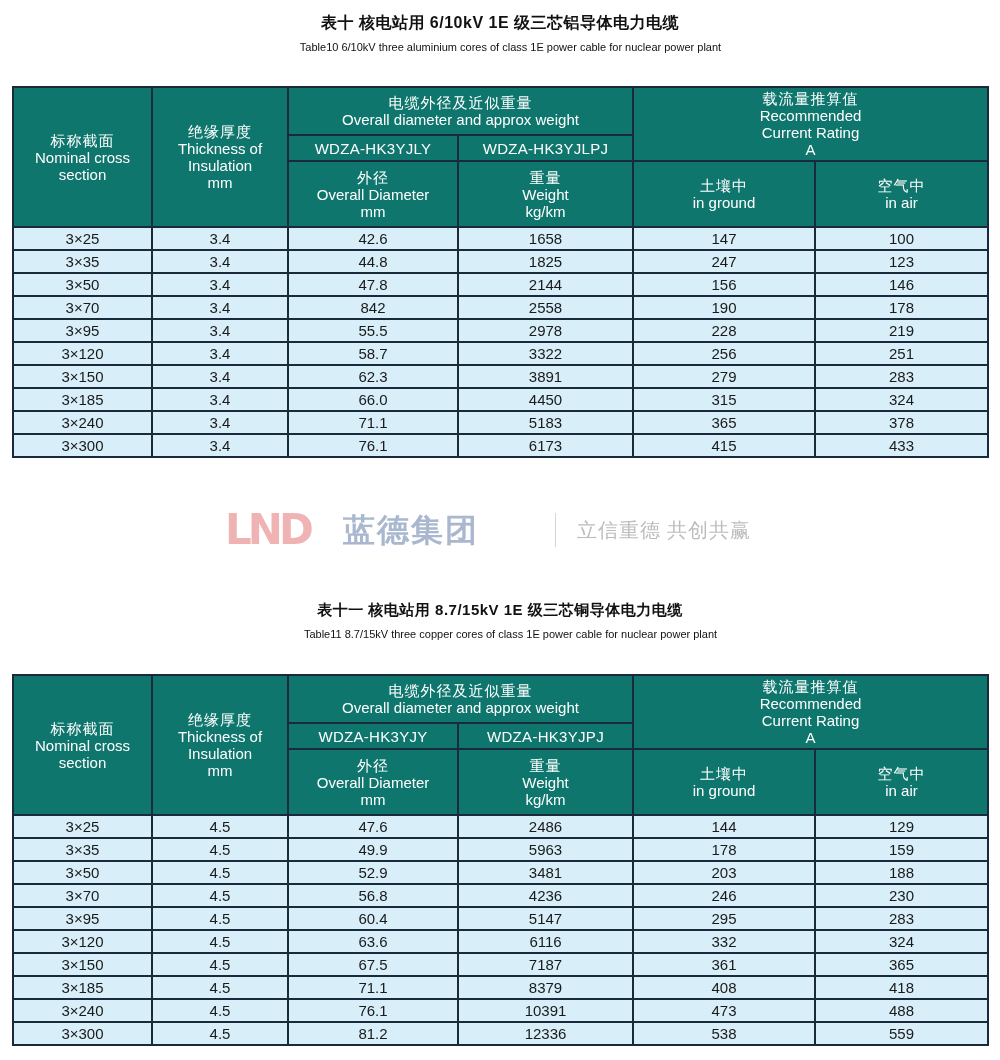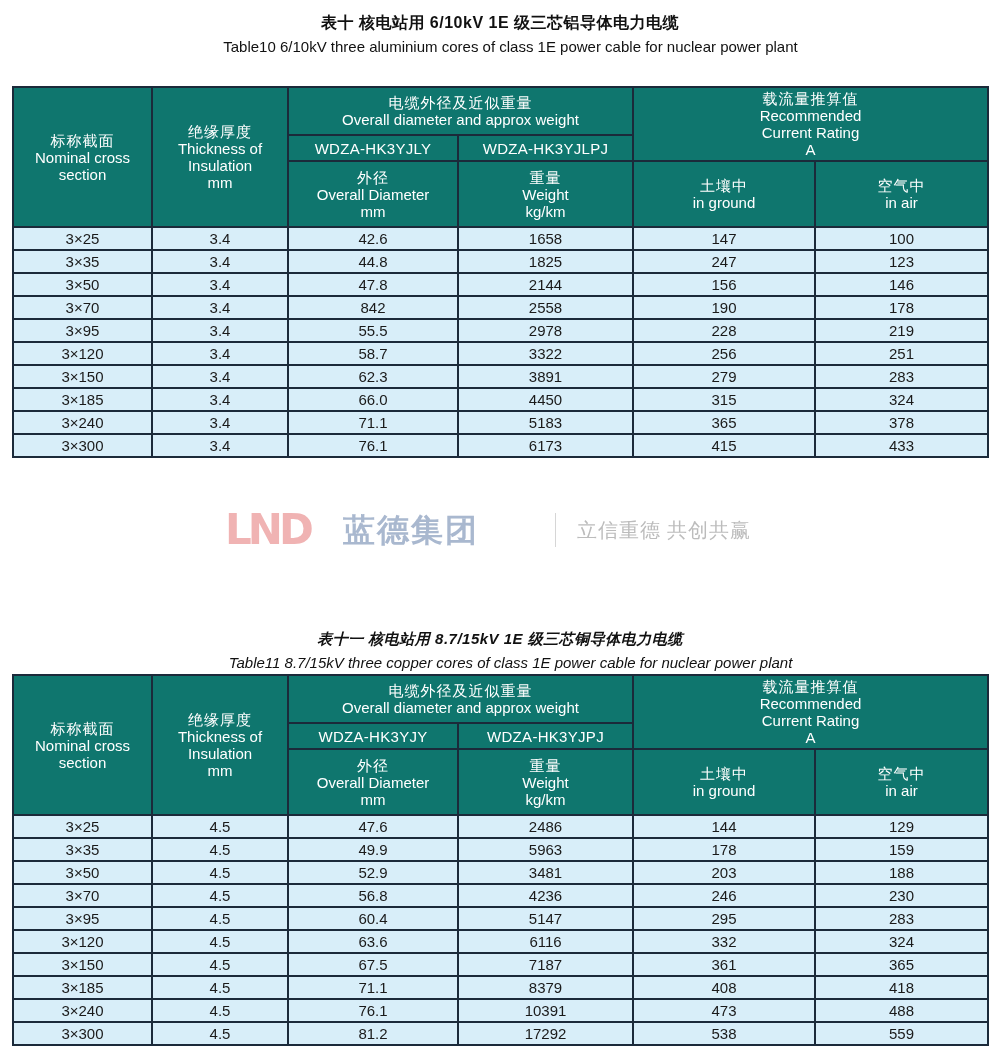--- a/index.html
+++ b/index.html
@@ -1,19 +1,19 @@
 <!DOCTYPE html>
 <html><head>
   <meta charset="utf-8">
   <style>
     html, body { margin:0; padding:0; background:#ffffff; }
     body { width:1000px; height:1060px; position:relative; overflow:hidden; font-family:"Liberation Sans", "DejaVu Sans", sans-serif; color:#1a1a1a; }
     .title-block { position:absolute; left:0; width:1000px; text-align:center; }
     .title-cn { font-size:16px; font-weight:bold; letter-spacing:0.5px; color:#111; line-height:20px;text-align:center; }
-    .title-en { font-size:15px; color:#111; line-height:20px; margin-top:4px;margin-left:21px; }
+    .title-en { font-size:11px; color:#111; line-height:20px; margin-top:4px;margin-left:21px; }
     table.spec { position:absolute; left:12px; width:975px; border-collapse:collapse; table-layout:fixed; }
     table.spec td { border:2px solid #1b2a3a; text-align:center; padding:0; }
     table.spec td.h { background:#0f766e; color:#ffffff; font-size:15px; line-height:17px; }
     table.spec td.d { background:#d8eef9; color:#1a1a1a; font-size:15px; height:21px; line-height:21px; }
     .h span { display:block; }
     .h .cn { letter-spacing:1px; }
     .h.model { font-size:15px; letter-spacing:0.3px; }
     .logo { position:absolute; left:225px; top:505px; height:50px; width:560px; }
     .logo .lnd { position:absolute; left:0; top:0; font-size:42px; font-weight:bold; color:#f0b3b3; letter-spacing:-4px; font-family:"DejaVu Sans", sans-serif; line-height:50px; }
     .logo .brand { position:absolute; left:118px; top:0; font-size:32px; font-weight:bold; color:#a9b8cf; letter-spacing:2px; line-height:50px; }
@@ -168,21 +168,21 @@
     </tbody>
 </table>
 
 <div class="logo">
   <div class="lnd">LND</div>
   <div class="brand">蓝德集团</div>
   <div class="sep"></div>
   <div class="slogan">立信重德 共创共赢</div>
 </div>
 
-<div class="title-block" style="top:629px;font-style:italic;">
+<div class="title-block" style="top:600px;">
   <div class="title-cn" style="font-size:15px;">表十一 核电站用 8.7/15kV 1E 级三芯铜导体电力电缆</div>
   <div class="title-en">Table11 8.7/15kV  three copper  cores of class 1E power cable for nuclear power plant</div>
 </div>
 
 <table class="spec" id="t11" style="top:674px;">
   <colgroup>
     <col style="width:139px">
       <col style="width:136px">
       <col style="width:170px">
       <col style="width:175px">
@@ -306,18 +306,18 @@
         <td class="d">4.5</td>
         <td class="d">76.1</td>
         <td class="d">10391</td>
         <td class="d">473</td>
         <td class="d">488</td>
       </tr>
       <tr>
         <td class="d">3×300</td>
         <td class="d">4.5</td>
         <td class="d">81.2</td>
-        <td class="d">17292</td>
+        <td class="d">12336</td>
         <td class="d">538</td>
         <td class="d">559</td>
       </tr>
     </tbody>
 </table>
 
 </body></html>

